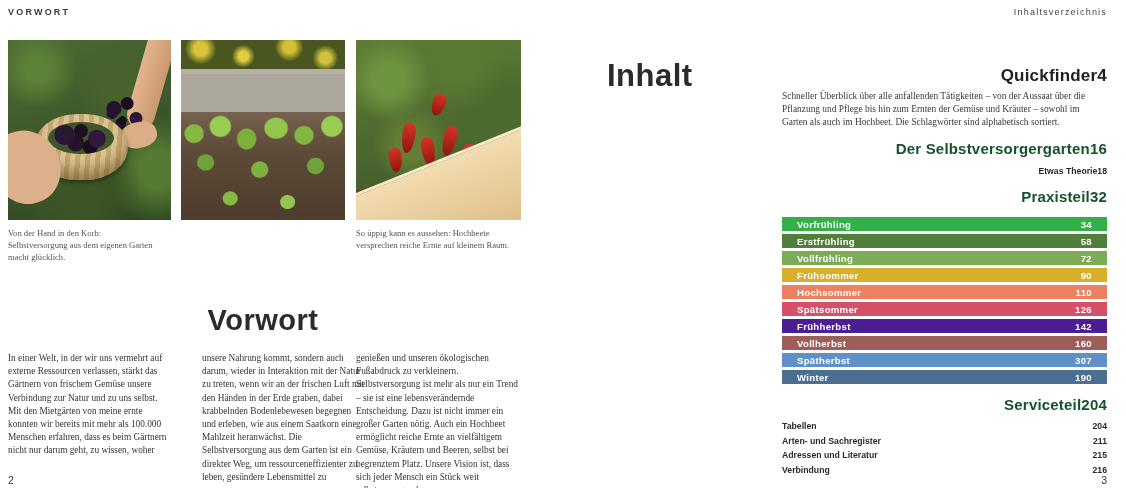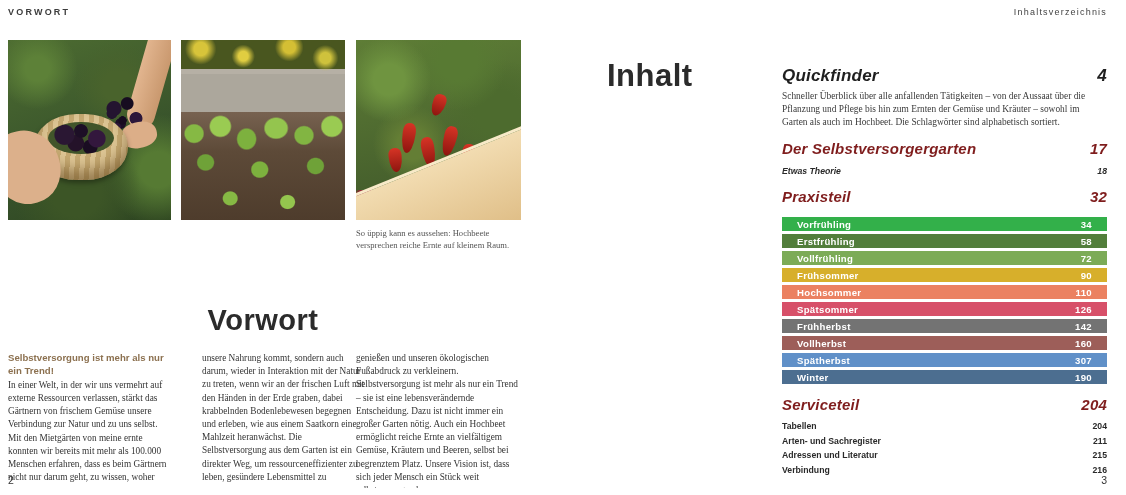--- a/index.html
+++ b/index.html
@@ -108,23 +108,23 @@
   .col1{left:8px;width:164px;}
   .col2{left:181px;width:165px;margin-left:21px;}
   .col3{left:356px;width:166px;}
   .col-heading{font-family:"Liberation Sans",sans-serif;font-size:9.6px;line-height:1.35;
        font-weight:bold;margin-bottom:1px;}
 
   
   .inhalt-title{position:absolute;left:607px;top:58px;font-size:31px;font-weight:bold;
        letter-spacing:.5px;color:#2b2b2b;}
   .toc{position:absolute;left:782px;top:66px;width:325px;}
-  .toc-row{display:flex;justify-content:space-between;align-items:baseline;font-style:italic;}
+  .toc-row{display:flex;justify-content:flex-end;align-items:baseline;}
   .toc-h1{font-size:17px;font-weight:bold;color:#1f1f1f;letter-spacing:.2px;}
-  .toc-h2{font-size:15px;font-weight:bold;color:#7f1d1d;letter-spacing:.2px;}
+  .toc-h2{font-size:15px;font-weight:bold;color:#14532d;letter-spacing:.2px;}
   .toc-desc{font-family:"Liberation Serif",serif;font-size:9.4px;line-height:1.4;
        color:#3a3a3a;margin-top:4px;}
   .toc-sub{font-size:8.7px;font-weight:bold;color:#2a2a2a;}
   .toc-sub-num{font-size:8.7px;font-weight:bold;color:#2a2a2a;} .mt9{margin-top:9px;} .mt11{margin-top:11px;} .mt12{margin-top:12px;}
   .seasons{margin-top:12px;}
   .season-bar{height:14px;margin-bottom:3px;display:flex;justify-content:space-between;
        align-items:center;padding:0 15px;color:#fff;font-size:9.6px;font-weight:bold;
        letter-spacing:.3px;}
   .service-list{margin-top:8px;}
   .service-row{display:flex;justify-content:space-between;align-items:baseline;margin-bottom:4.5px;}
@@ -154,26 +154,26 @@
     <div class="pep" style="left:28%;top:46%;transform:rotate(8deg);"></div>
     <div class="pep" style="left:40%;top:54%;transform:rotate(-10deg);"></div>
     <div class="pep" style="left:53%;top:48%;transform:rotate(14deg);"></div>
     <div class="pep" style="left:20%;top:60%;transform:rotate(-6deg);height:24px;"></div>
     <div class="pep" style="left:64%;top:58%;transform:rotate(4deg);height:26px;"></div>
     <div class="pep" style="left:46%;top:30%;transform:rotate(20deg);height:22px;"></div>
     <div class="chard"></div>
     <div class="wood"></div>
   </div>
 
+  <div class="caption cap1">Von der Hand in den Korb: Selbstversorgung aus dem eigenen Garten macht glücklich.</div>
   <div class="caption cap3">So üppig kann es aussehen: Hochbeete versprechen reiche Ernte auf kleinem Raum.</div>
 
   <div class="vorwort-title">Vorwort</div>
 
   <div class="col col1">
-    <div class="col-heading" style="color: rgb(140, 113, 80);">Selbstversorgung ist mehr als nur ein Trend!</div>
     <span>In einer Welt, in der wir uns vermehrt auf externe Ressourcen verlassen, stärkt das Gärtnern von frischem Gemüse unsere Verbindung zur Natur und zu uns selbst. Mit den Mietgärten von meine ernte konnten wir bereits mit mehr als 100.000 Menschen erfahren, dass es beim Gärtnern nicht nur darum geht, zu wissen, woher</span>
   </div>
   <div class="col col2">unsere Nahrung kommt, sondern auch darum, wieder in Interaktion mit der Natur zu treten, wenn wir an der frischen Luft mit den Händen in der Erde graben, dabei krabbelnden Bodenlebewesen begegnen und erleben, wie aus einem Saatkorn eine Mahlzeit heranwächst. Die Selbstversorgung aus dem Garten ist ein direkter Weg, um ressourceneffizienter zu leben, gesündere Lebensmittel zu</div>
   <div class="col col3">genießen und unseren ökologischen Fußabdruck zu verkleinern. Selbstversorgung ist mehr als nur ein Trend – sie ist eine lebensverändernde Entscheidung. Dazu ist nicht immer ein großer Garten nötig. Auch ein Hochbeet ermöglicht reiche Ernte an vielfältigem Gemüse, Kräutern und Beeren, selbst bei begrenztem Platz. Unsere Vision ist, dass sich jeder Mensch ein Stück weit selbstversorgen kann.</div>
 
   <div class="folio folio-left">2</div>
 
   <div class="running-head rh-right">Inhaltsverzeichnis</div>
 
   <div class="inhalt-title">Inhalt</div>
@@ -181,21 +181,21 @@
   <div class="toc">
 
     <div class="toc-row">
       <span class="toc-h1">Quickfinder</span>
       <span class="toc-h1">4</span>
     </div>
     <div class="toc-desc">Schneller Überblick über alle anfallenden Tätigkeiten – von der Aussaat über die Pflanzung und Pflege bis hin zum Ernten der Gemüse und Kräuter – sowohl im Garten als auch im Hochbeet. Die Schlagwörter sind alphabetisch sortiert.</div>
 
     <div class="toc-row mt11">
       <span class="toc-h2">Der Selbstversorgergarten</span>
-      <span class="toc-h2">17</span>
+      <span class="toc-h2">16</span>
     </div>
 
     <div class="toc-row mt9">
       <span class="toc-sub">Etwas Theorie</span>
       <span class="toc-sub-num">18</span>
     </div>
 
     <div class="toc-row mt12">
       <span class="toc-h2">Praxisteil</span>
       <span class="toc-h2">32</span>
@@ -219,21 +219,21 @@
         <span>90</span>
       </div>
       <div class="season-bar" style="background-color: rgb(235, 129, 97);">
         <span>Hochsommer</span>
         <span>110</span>
       </div>
       <div class="season-bar" style="background-color: rgb(215, 80, 105);">
         <span>Spätsommer</span>
         <span>126</span>
       </div>
-      <div class="season-bar" style="background-color: #737373; gap: 48px;">
+      <div class="season-bar" style="background-color: #4c1d95; gap: 48px;">
         <span>Frühherbst</span>
         <span>142</span>
       </div>
       <div class="season-bar" style="background-color: rgb(157, 94, 89);">
         <span>Vollherbst</span>
         <span>160</span>
       </div>
       <div class="season-bar" style="background-color: rgb(96, 144, 200);">
         <span>Spätherbst</span>
         <span>307</span>

